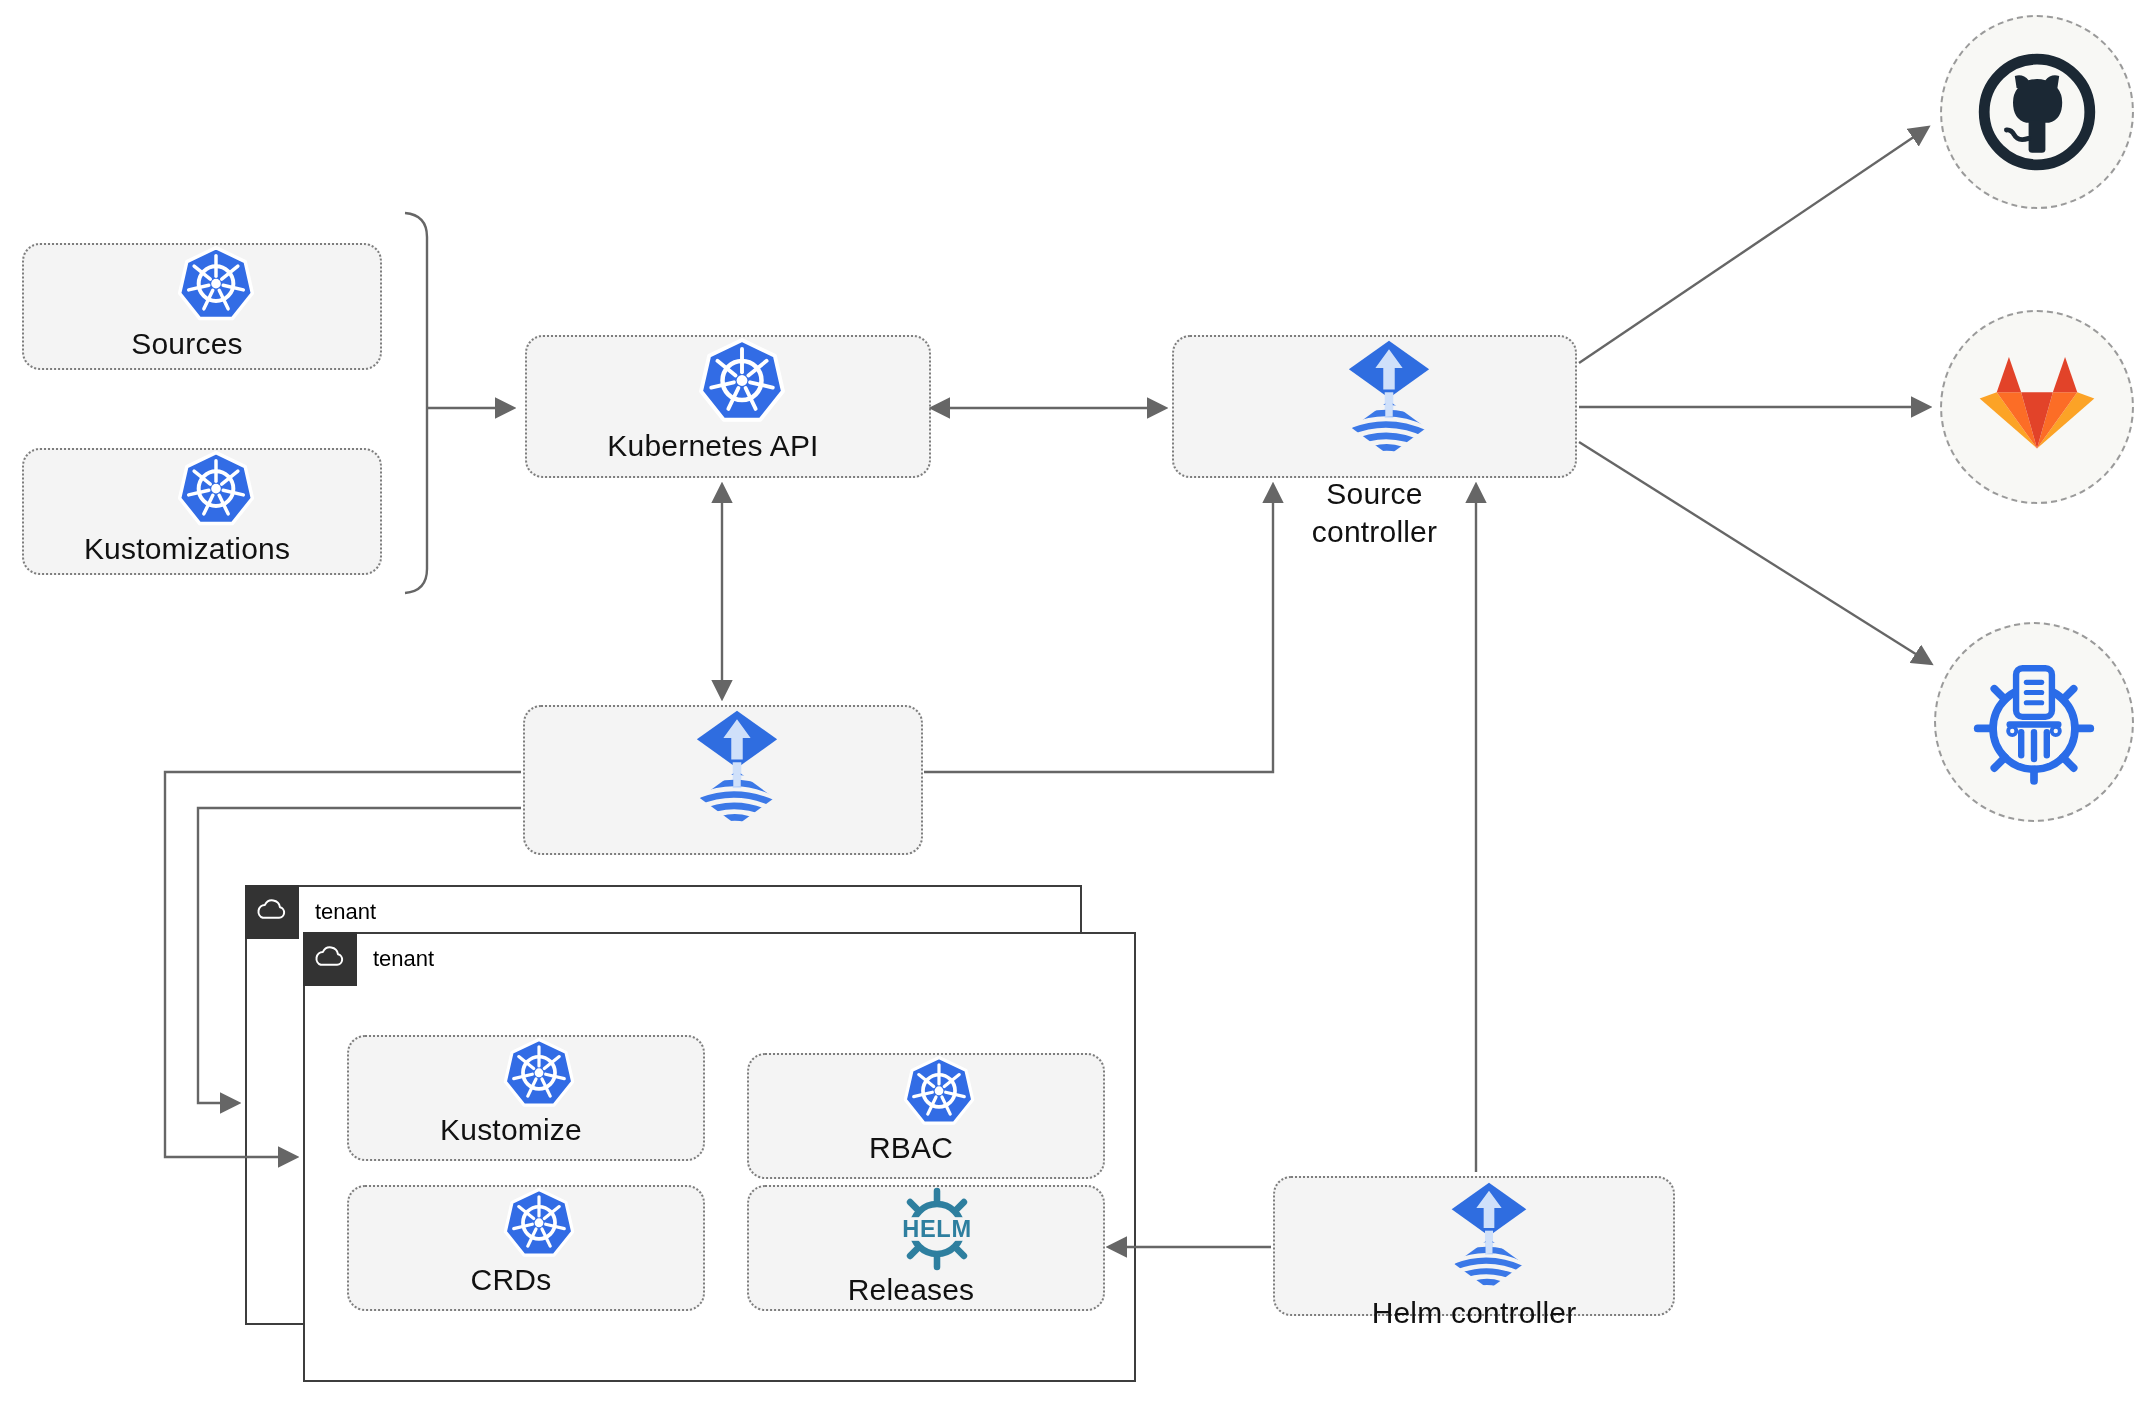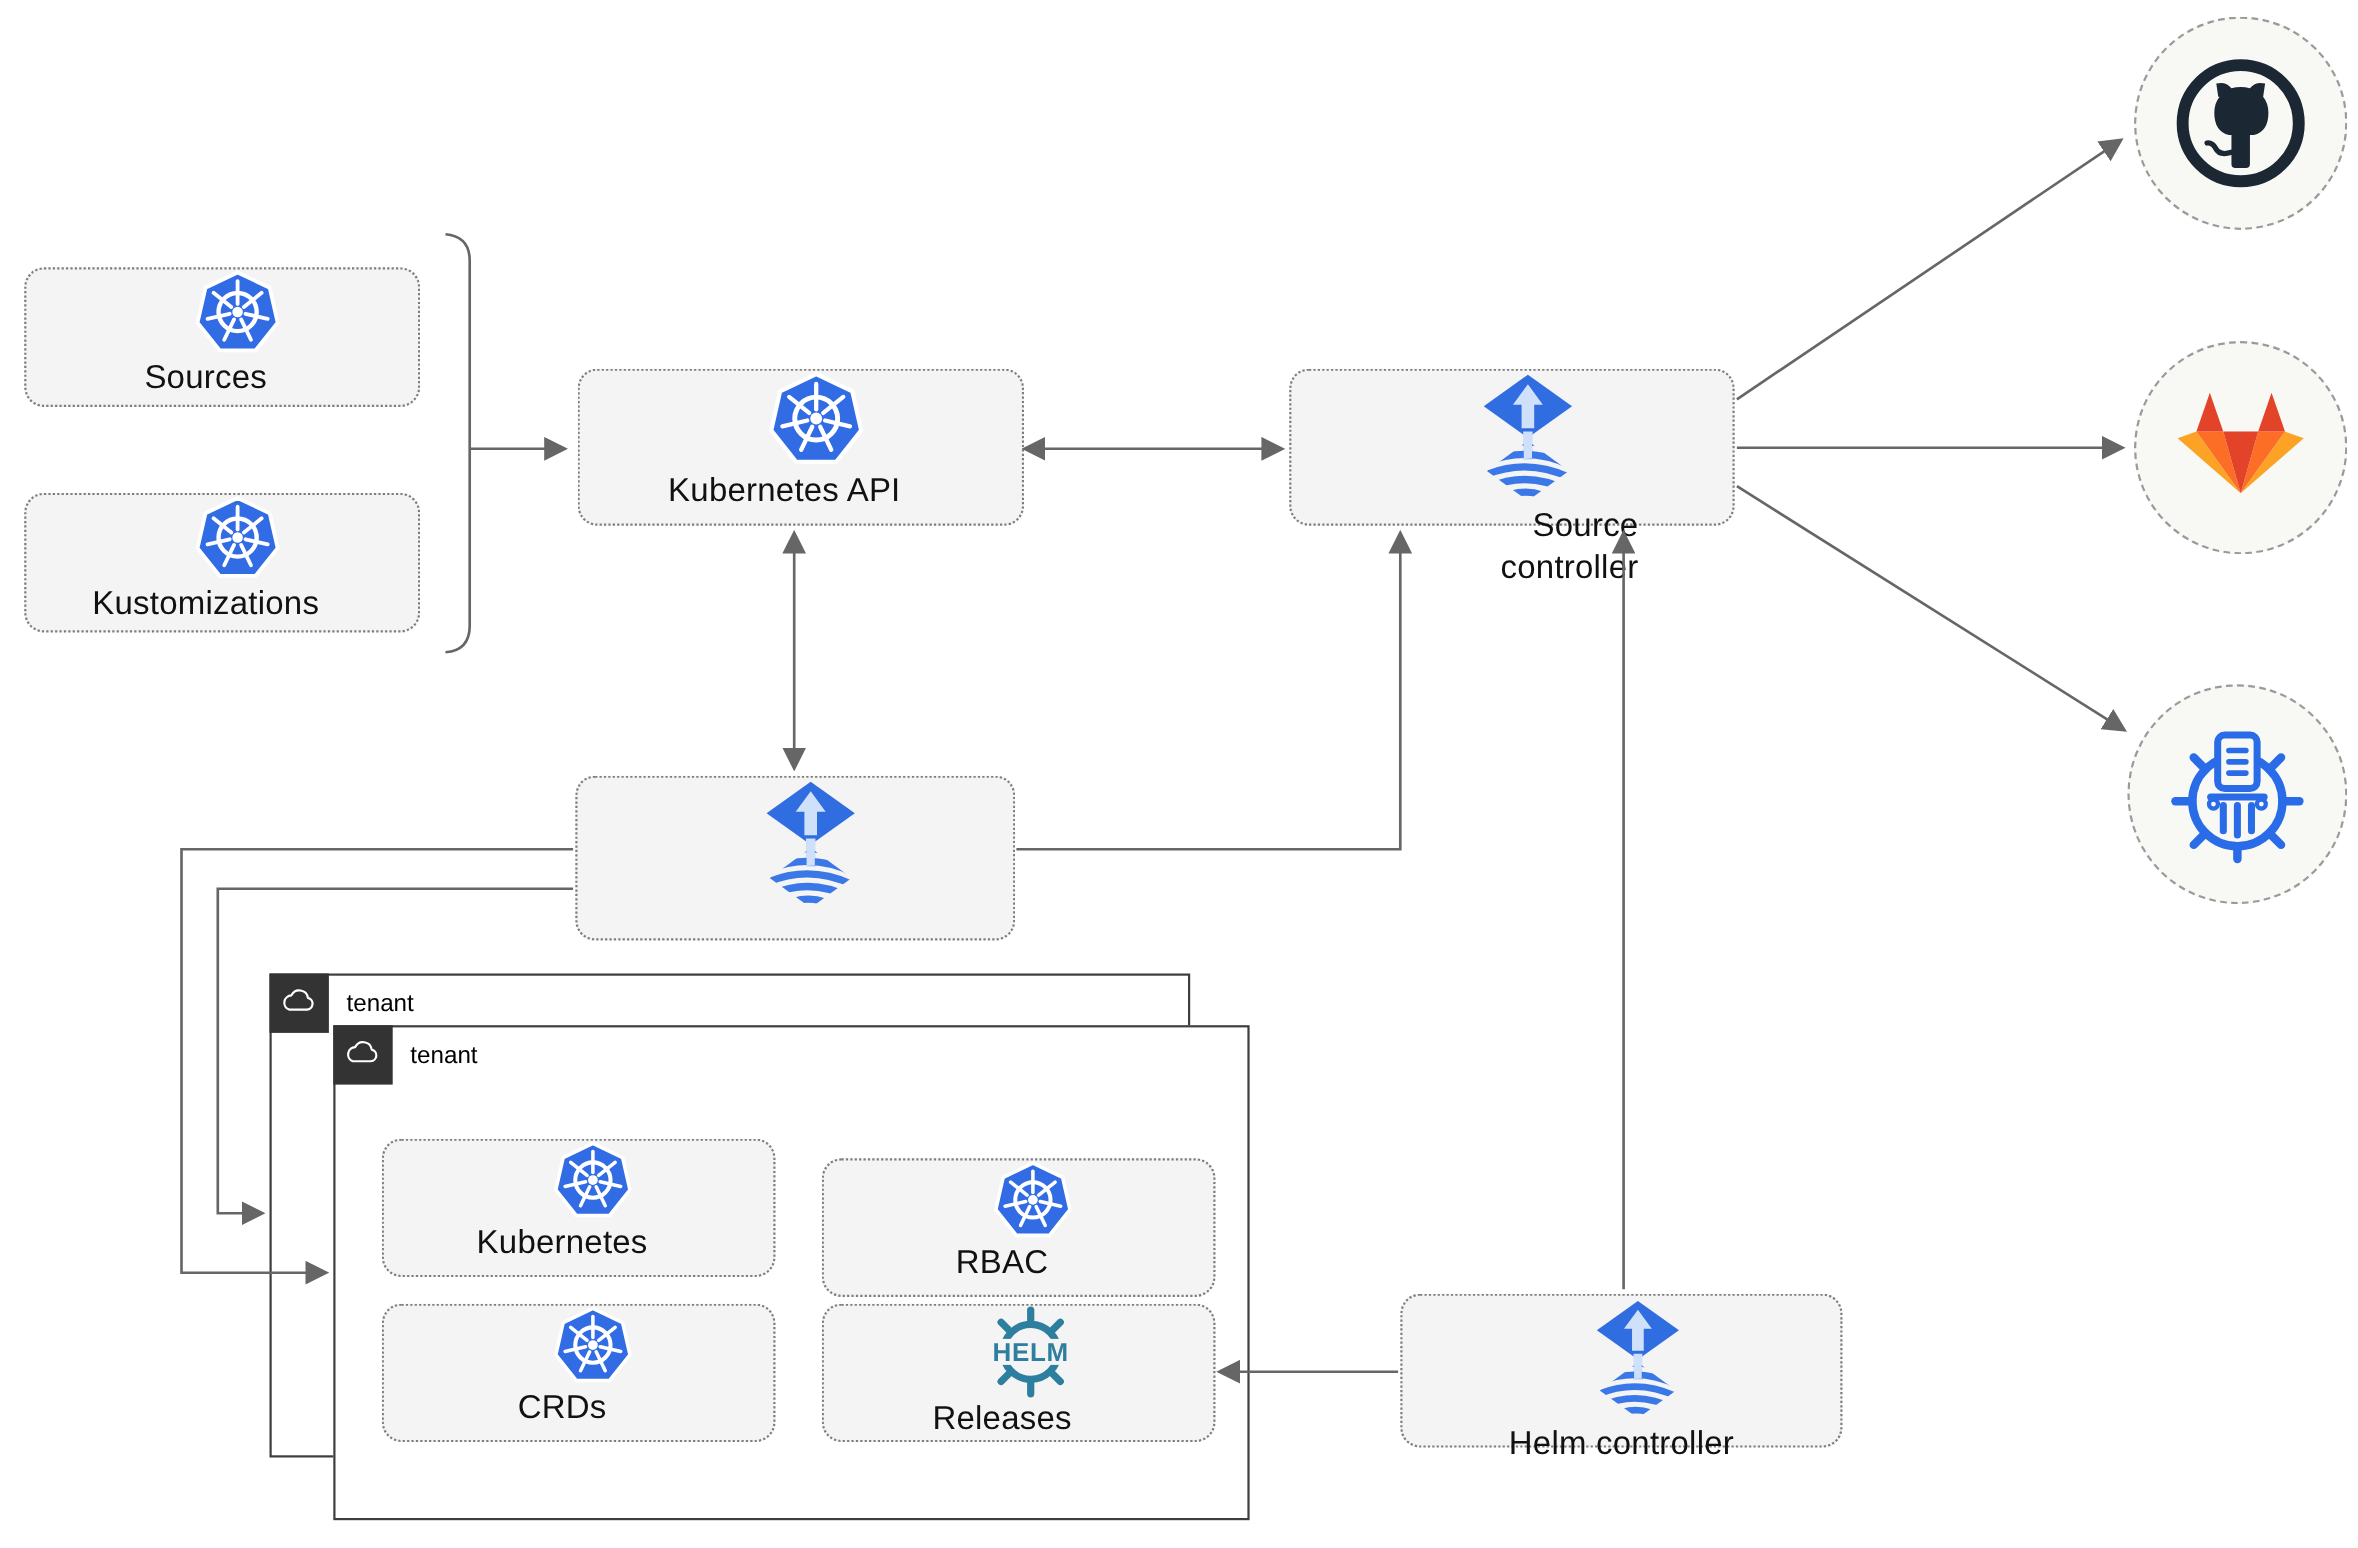--- a/index.html
+++ b/index.html
@@ -74,21 +74,21 @@
       <line x1="30" y1="23.5" x2="30" y2="8"></line>
       <line x1="34.3" y1="25.6" x2="46.4" y2="15.9"></line>
       <line x1="35.4" y1="30.2" x2="50.5" y2="33.7"></line>
       <line x1="32.4" y1="34" x2="39.1" y2="47.9"></line>
       <line x1="27.6" y1="34" x2="20.9" y2="47.9"></line>
       <line x1="24.6" y1="30.2" x2="9.5" y2="33.7"></line>
       <line x1="25.7" y1="25.6" x2="13.6" y2="15.9"></line>
     </g>
           </svg>
         </span>
-      <span class="lbl">Kubernetes</span>
+      <span class="lbl">Kustomize</span>
     </div>
     <div class="node" style="left:442px;top:119px;width:358px;height:126px;">
       <span class="icon" style="width:74px;height:74px;margin-left:26px;">
           <svg width="100%" height="100%" viewBox="0 0 60 60">
     <polygon points="30,2 51.9,12.5 57.3,36.2 42.2,55.2 17.8,55.2 2.7,36.2 8.1,12.5" fill="#326ce5" stroke="#ffffff" stroke-width="2.6" stroke-linejoin="round"></polygon>
     <circle cx="30" cy="29" r="13" fill="none" stroke="#ffffff" stroke-width="3"></circle>
     <circle cx="30" cy="29" r="3.6" fill="#ffffff"></circle>
     <g stroke="#ffffff" stroke-width="2.6" stroke-linecap="round">
       <line x1="30" y1="23.5" x2="30" y2="8"></line>
       <line x1="34.3" y1="25.6" x2="46.4" y2="15.9"></line>
@@ -212,21 +212,21 @@
     <g clip-path="url(#fluxdiamond)" stroke="#3b78e7" stroke-width="4.6" stroke-linecap="round" fill="none">
       <path d="M4,50 Q30,38 56,52"></path>
       <path d="M2,58 Q30,46 58,60"></path>
       <path d="M2,66 Q30,54 58,68"></path>
       <path d="M4,74 Q30,62 56,76"></path>
       <path d="M10,82 Q30,70 50,84"></path>
     </g>
     <rect x="27.4" y="40" width="5.2" height="15" fill="#cfe0fa"></rect>
         </svg>
       </span>
-    <span class="lbl" style="max-width:230px;margin:0 auto;padding-right:0;text-align:right;">Source controller</span>
+    <span class="lbl" style="max-width:230px;margin:16px auto;padding-right:0;">Source controller</span>
   </div>
 
   <div class="node" style="left:523px;top:705px;width:400px;height:150px;z-index:4;">
     <span class="icon" style="width:86px;height:122px;margin-left:28px;">
         <svg width="100%" height="100%" viewBox="0 0 60 84">
     <polygon points="30,2 58,22 30,42 2,22" fill="#2f6de0"></polygon>
     <rect x="27" y="38" width="6" height="18" fill="#cfe0fa"></rect>
     <path d="M30,8 L39.5,21 L34,21 L34,36 L26,36 L26,21 L20.5,21 Z" fill="#cfe0fa"></path>
     <clipPath id="fluxdiamond">
             <polygon points="30,44 56,63 30,82 4,63"></polygon>

